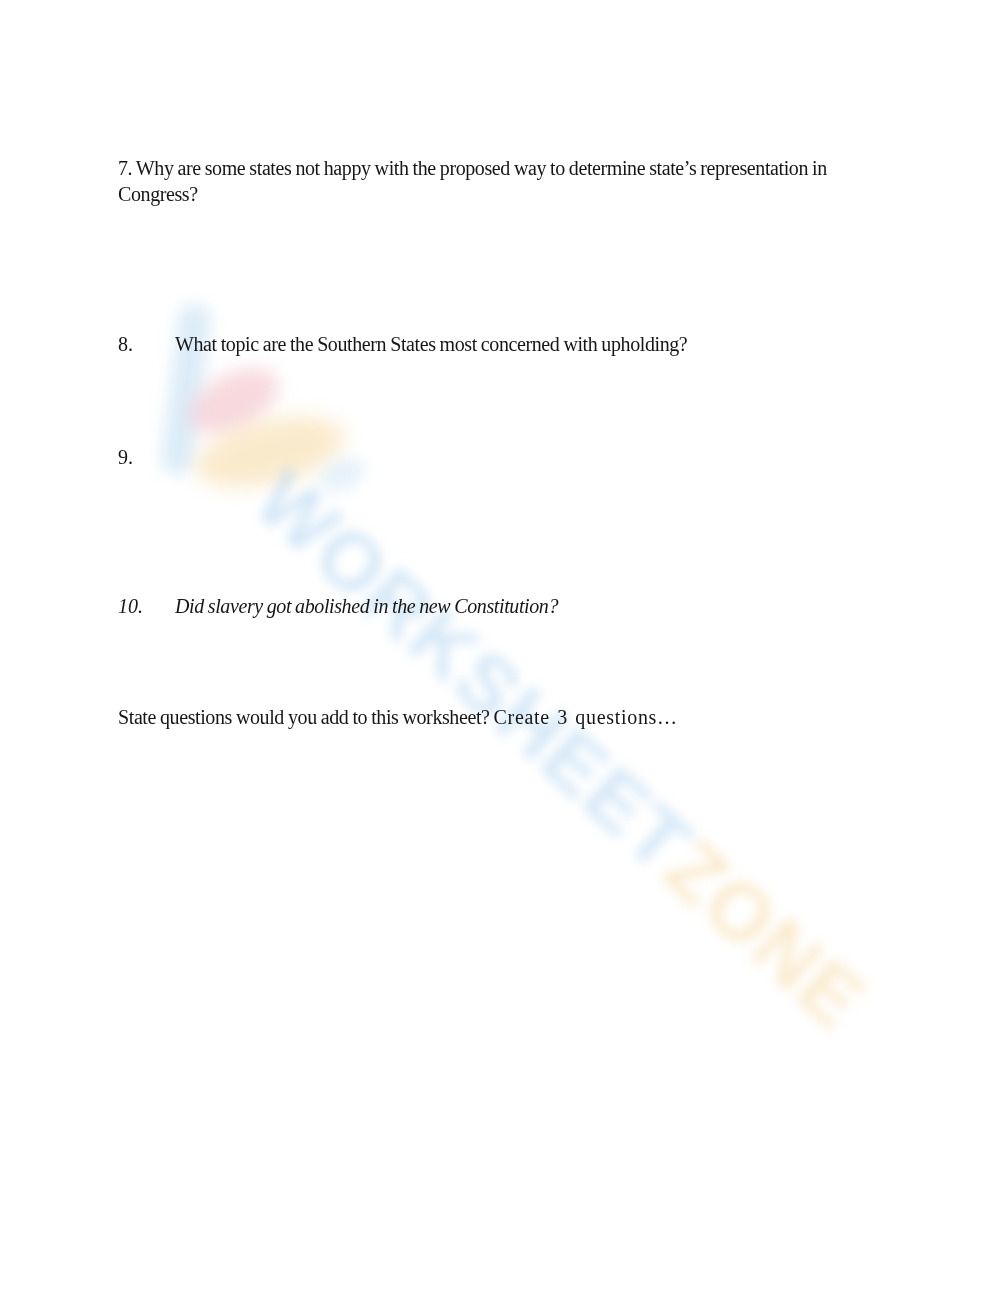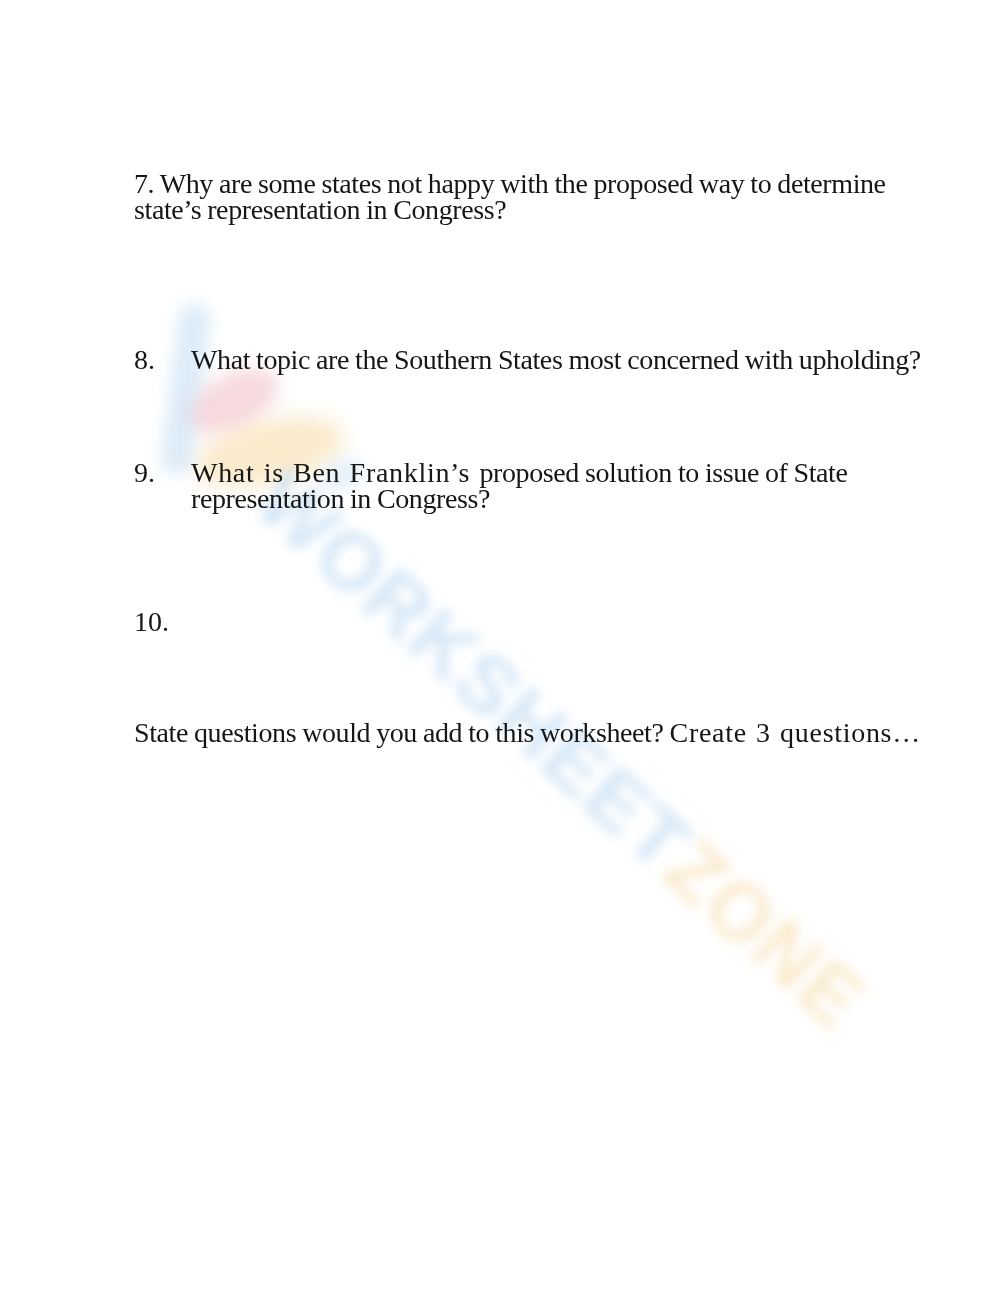--- a/index.html
+++ b/index.html
@@ -9,33 +9,33 @@
     height: 1294px;
     background: #ffffff;
     overflow: hidden;
     font-family: "Liberation Serif", "DejaVu Serif", serif;
     color: #161616;
   }
 
   
   .q {
     position: absolute;
-    font-size: 28px;
+    font-size: 20px;
     line-height: 26px;
-    margin: 16px;
+    margin: 0;
   }
   .row { display: flex; align-items: flex-start; }
   .qnum { width: 57px; flex: 0 0 57px; }
   .cond { letter-spacing: -0.4px; word-spacing: -0.6px; }
   .reg  { letter-spacing: 0.7px;  word-spacing: 1.6px; }
 
   .q7      { left: 118px; top: 155px; width: 780px; }
   .q8      { left: 118px; top: 331px; width: 862px; }
   .q9      { left: 118px; top: 444px; width: 870px; }
-  .q10     { left: 118px; top: 593px; width: 862px; }
+  .q10     { left: 118px; top: 593px; width: 862px; font-style: italic; }
   .closing { left: 118px; top: 704px; width: 862px; }
 
   
   .text-wm {
     position: absolute;
     left: 300px;
     top: 452px;
     transform: rotate(42deg);
     transform-origin: 0 0;
     font-family: "Liberation Sans", "DejaVu Sans", sans-serif;
@@ -92,24 +92,24 @@
     <span>Why are some states not happy with the proposed way to determine state’s representation in Congress?</span>
   </p>
 
   <div class="q row q8">
     <span class="qnum">8.</span>
     <span class="cond">What topic are the Southern States most concerned with upholding?</span>
   </div>
 
   <div class="q row q9">
     <span class="qnum">9.</span>
-    <span><span class="reg">What is Ben Franklin’s </span><span class="cond">proposed solution to issue of State representation in Congress?</span></span>
   </div>
 
   <div class="q row q10">
     <span class="qnum">10.</span>
+    <span class="cond">Did slavery got abolished in the new Constitution?</span>
   </div>
 
   <p class="q closing">
     <span class="cond">State questions would you add to this worksheet? </span><span class="reg">Create 3 questions…</span>
   </p>
 
 </div>
 
 </body></html>

